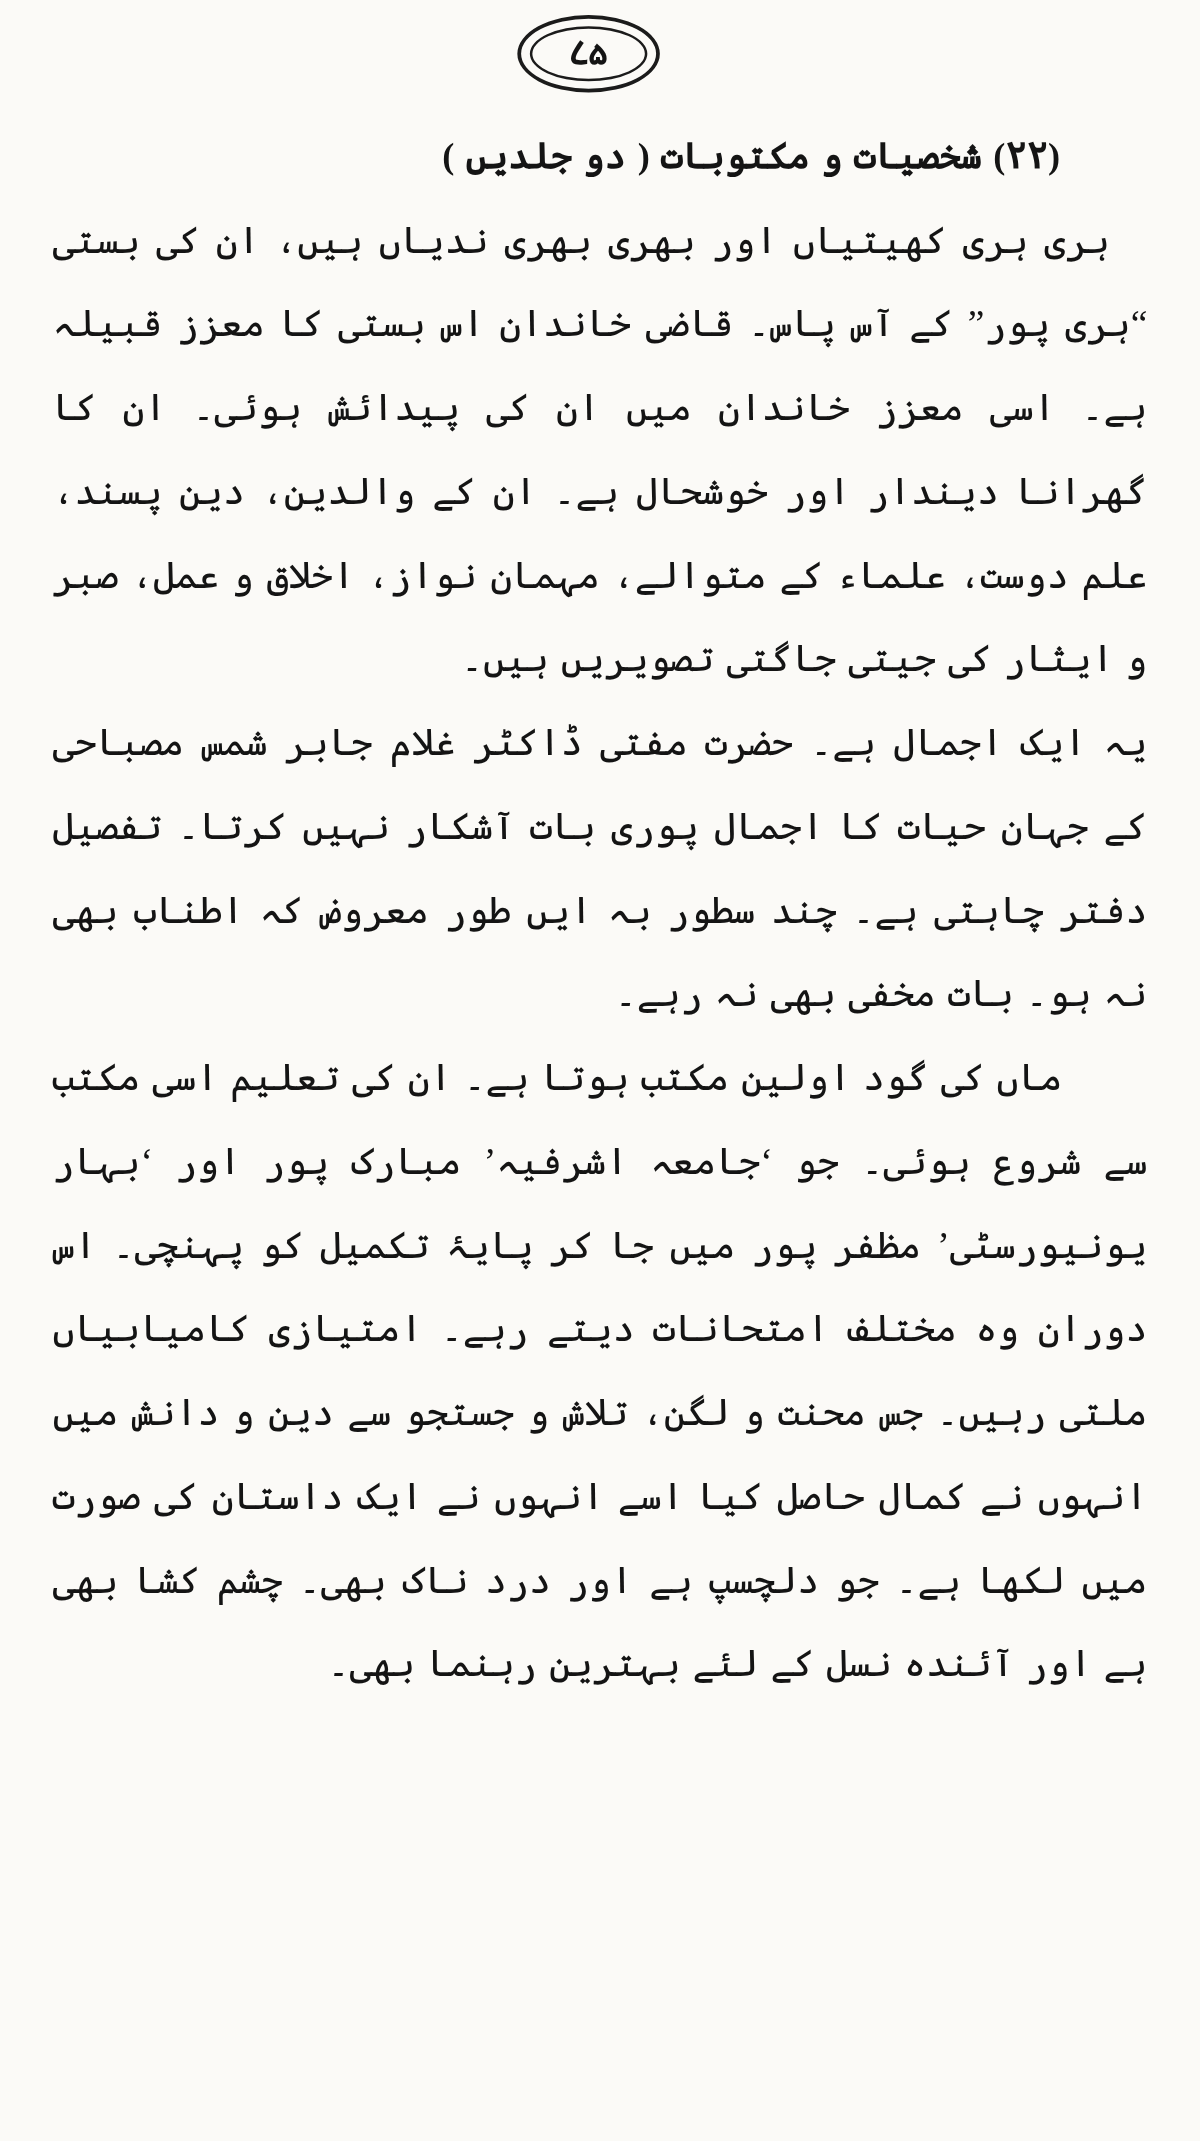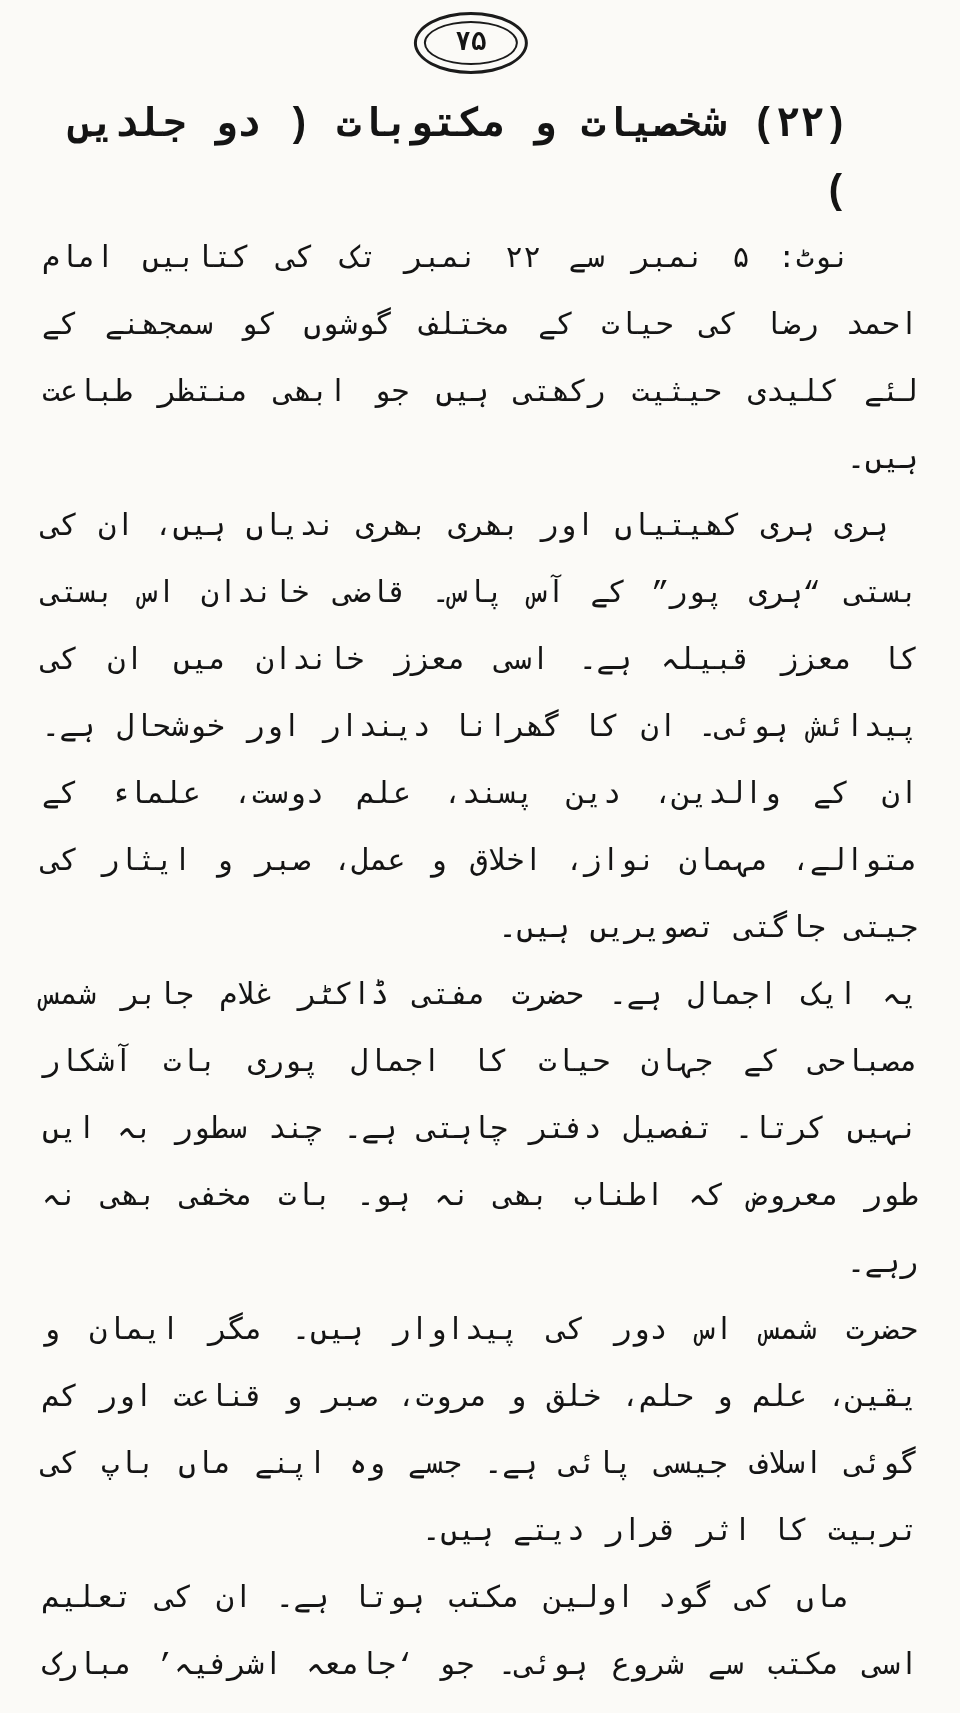--- a/index.html
+++ b/index.html
@@ -7,21 +7,21 @@
     padding: 0;
     background: #f6f5f1;
   }
   .scan-page {
     position: relative;
     width: 960px;
     height: 1713px;
     margin: 0 auto;
     background: #fbfaf7;
     color: #141414;
-    font-family: Liberation Mono, monospace;
+    font-family: Liberation Serif, serif;
     overflow: hidden;
     box-sizing: border-box;
   }
   
   .oval-outer {
     position: absolute;
     top: 12px;
     left: 50%;
     transform: translateX(-58%);
     width: 108px;
@@ -56,21 +56,21 @@
     right: 42px;
     left: 42px;
     direction: rtl;
     text-align: justify;
     text-justify: inter-word;
     font-size: 30px;
     line-height: 67px;
     word-spacing: 2px;
   }
   .urdu-text .heading {
-    font-size: 40px;
+    font-size: 29px;
     font-weight: bold;
     margin: 0;
     padding-right: 70px;
     text-align: right;
     line-height: 67px;
   }
   .urdu-text .para {
     margin: 0;
   }
   .indent-sm { text-indent: 30px; }
@@ -83,25 +83,23 @@
 
   <div class="oval-outer">
     <div class="oval-inner">
       <span class="page-num">۷۵</span>
     </div>
   </div>
 
   <main class="urdu-text">
     <h1 class="heading">(۲۲) شخصیات و مکتوبات ( دو جلدیں )</h1>
 
-    <p class="para indent-md">نوٹ: ۵ نمبر سے ۲۲ نمبر تک کی کتابیں امام احمد رضا کی حیات کے مختلف گوشوں کو سمجھنے کے لئے کلیدی حیثیت رکھتی ہیں جو ابھی منتظر طباعت ہیں۔</p>
 
     <p class="para indent-sm">ہری ہری کھیتیاں اور بھری بھری ندیاں ہیں، ان کی بستی “ہری پور” کے آس پاس۔ قاضی خاندان اس بستی کا معزز قبیلہ ہے۔ اسی معزز خاندان میں ان کی پیدائش ہوئی۔ ان کا گھرانا دیندار اور خوشحال ہے۔ ان کے والدین، دین پسند، علم دوست، علماء کے متوالے، مہمان نواز، اخلاق و عمل، صبر و ایثار کی جیتی جاگتی تصویریں ہیں۔</p>
 
     <p class="para">یہ ایک اجمال ہے۔ حضرت مفتی ڈاکٹر غلام جابر شمس مصباحی کے جہان حیات کا اجمال پوری بات آشکار نہیں کرتا۔ تفصیل دفتر چاہتی ہے۔ چند سطور بہ ایں طور معروض کہ اطناب بھی نہ ہو۔ بات مخفی بھی نہ رہے۔</p>
 
-    <p class="para">حضرت شمس اس دور کی پیداوار ہیں۔ مگر ایمان و یقین، علم و حلم، خلق و مروت، صبر و قناعت اور کم گوئی اسلاف جیسی پائی ہے۔ جسے وہ اپنے ماں باپ کی تربیت کا اثر قرار دیتے ہیں۔</p>
 
     <p class="para indent-md">ماں کی گود اولین مکتب ہوتا ہے۔ ان کی تعلیم اسی مکتب سے شروع ہوئی۔ جو ‘جامعہ اشرفیہ’ مبارک پور اور ‘بہار یونیورسٹی’ مظفر پور میں جا کر پایۂ تکمیل کو پہنچی۔ اس دوران وہ مختلف امتحانات دیتے رہے۔ امتیازی کامیابیاں ملتی رہیں۔ جس محنت و لگن، تلاش و جستجو سے دین و دانش میں انہوں نے کمال حاصل کیا اسے انہوں نے ایک داستان کی صورت میں لکھا ہے۔ جو دلچسپ ہے اور درد ناک بھی۔ چشم کشا بھی ہے اور آئندہ نسل کے لئے بہترین رہنما بھی۔</p>
 
   </main>
 
 </div>
 
 </body></html>

